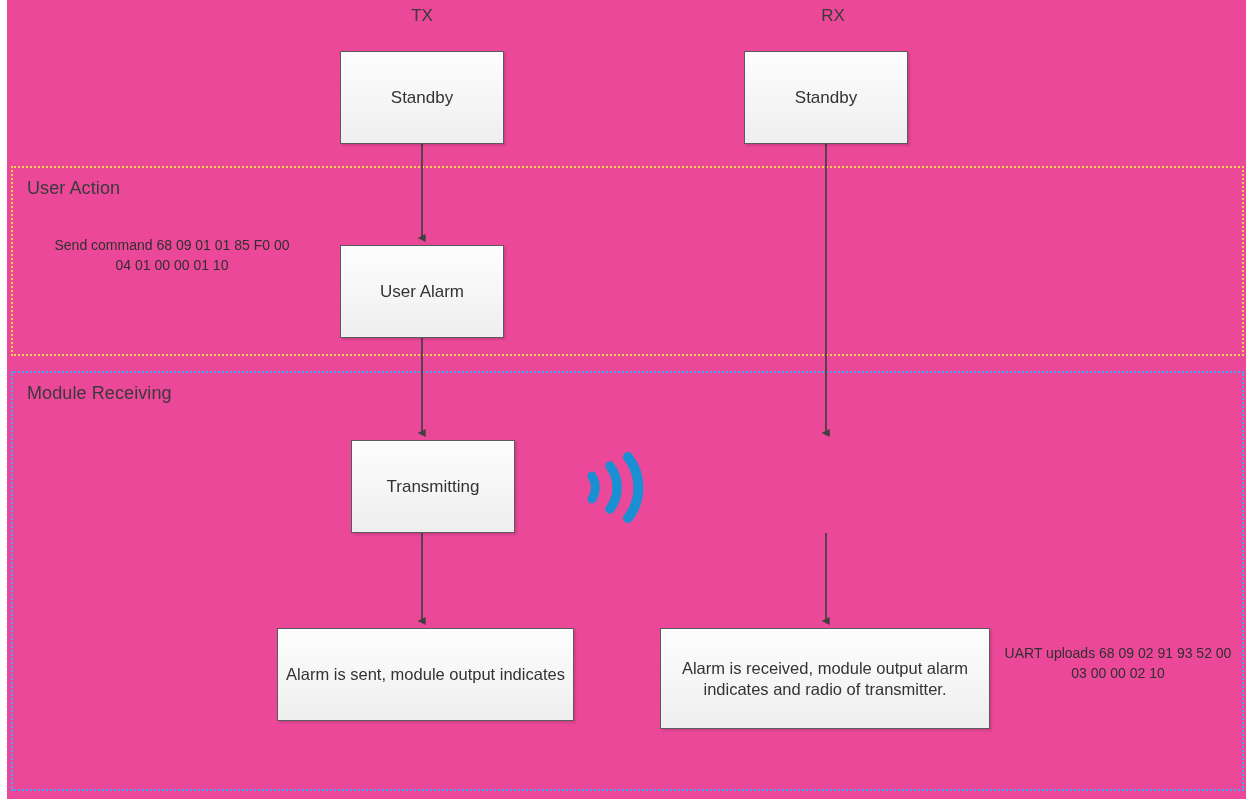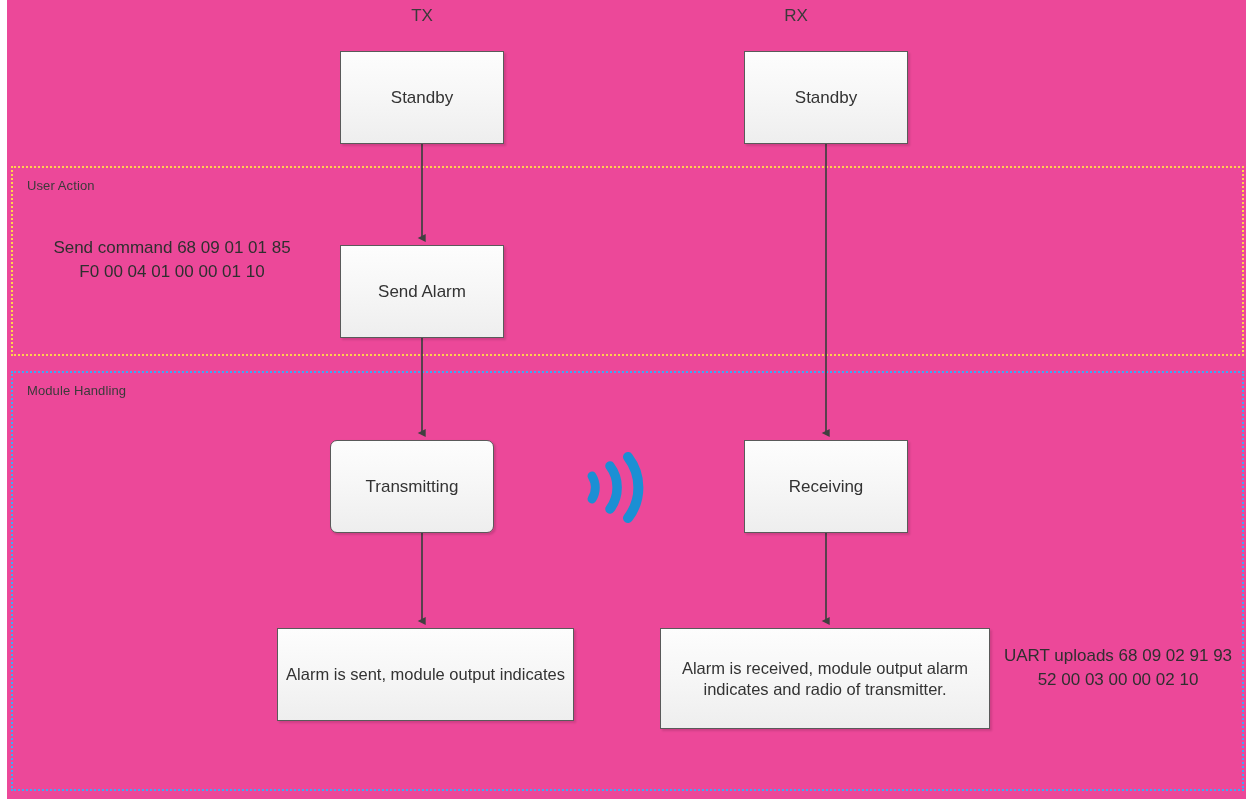--- a/index.html
+++ b/index.html
@@ -37,21 +37,21 @@
     left: 4px;
     top: 371px;
     width: 1233px;
     height: 420px;
     border: 2px dotted #3fa9f5;
   }
   .lane-label {
     position: absolute;
     left: 14px;
     top: 10px;
-    font-size: 13px;
+    font-size: 18px;
     color: #3a3a3a;
     letter-spacing: .1px;
     white-space: nowrap;
   }
 
   
   .node {
     position: absolute;
     box-sizing: border-box;
     border: 1.6px solid #5a5a5a;
@@ -63,48 +63,48 @@
     text-align: center;
     font-size: 17px;
     color: #333333;
     line-height: 1.25;
     padding: 2px 4px;
   }
 
   .node-tx-standby   { left: 333px; top: 51px;  width: 164px; height: 93px; }
   .node-rx-standby   { left: 737px; top: 51px;  width: 164px; height: 93px; }
   .node-send-alarm   { left: 333px; top: 245px; width: 164px; height: 93px; }
-  .node-transmitting { left: 323px; top: 440px; width: 164px; height: 93px; border-radius: 7px; }
+  .node-transmitting { left: 344px; top: 440px; width: 164px; height: 93px; }
   .node-receiving    { left: 737px; top: 440px; width: 164px; height: 93px; }
   .node-alarm-sent   { left: 270px; top: 628px; width: 297px; height: 93px; font-size: 16.5px; }
   .node-alarm-recv   { left: 653px; top: 628px; width: 330px; height: 101px; font-size: 16.5px; }
 
   
   .annot {
     position: absolute;
-    font-size: 17px;
+    font-size: 14px;
     color: #2f2f2f;
     line-height: 1.42;
     text-align: center;
     white-space: pre-line;
   }
   .annot-send-cmd  { left: 40px;  top: 236px; width: 250px; }
   .annot-uart-tx   { left: 22px;  top: 645px; width: 250px; }
   .annot-uart-rx   { left: 993px; top: 644px; width: 236px; }
 
   
   .header-label {
     position: absolute;
     font-size: 17px;
     color: #3a3a3a;
     text-align: center;
     width: 164px;
   }
   .header-tx { left: 333px; top: 6px; }
-  .header-rx { left: 707px; top: 6px; }
+  .header-rx { left: 744px; top: 6px; }
 
   
   .conn { position: absolute; }
 
   
   .radio-icon {
     position: absolute;
     left: 565px;
     top: 440px;
     width: 95px;
@@ -117,21 +117,21 @@
 <div id="canvas">
 
   <div class="header-label header-tx">TX</div>
   <div class="header-label header-rx">RX</div>
 
   <div class="lane lane-user">
     <div class="lane-label">User Action</div>
   </div>
 
   <div class="lane lane-module">
-    <div class="lane-label">Module Handling</div>
+    <div class="lane-label">Module Receiving</div>
   </div>
 
   <svg class="conn" width="1246" height="799" style="left:0;top:0;" viewBox="0 0 1246 799">
     <defs>
       <marker id="arrowhead" markerWidth="9" markerHeight="9" refX="4.5" refY="4.2" orient="auto" markerUnits="userSpaceOnUse">
         <path d="M0.5,0.5 L8.5,0.5 L4.5,8.5 Z" fill="#404040"></path>
       </marker>
     </defs>
 
     <line x1="415" y1="144" x2="415" y2="238" stroke="#404040" stroke-width="1.7" marker-end="url(#arrowhead)"></line>
@@ -155,30 +155,27 @@
 
   <div class="node node-tx-standby">
     <span>Standby</span>
   </div>
 
   <div class="node node-rx-standby">
     <span>Standby</span>
   </div>
 
   <div class="node node-send-alarm">
-    <span>Send Alarm</span>
+    <span>User Alarm</span>
   </div>
 
   <div class="node node-transmitting">
     <span>Transmitting</span>
   </div>
 
-  <div class="node node-receiving">
-    <span>Receiving</span>
-  </div>
 
   <div class="node node-alarm-recv">
     <span>Alarm is received, module output alarm indicates and radio of transmitter.</span>
   </div>
 
   <div class="node node-alarm-sent">
     <span>Alarm is sent, module output indicates</span>
   </div>
 
   <div class="annot annot-send-cmd">Send command 68 09 01 01 85 F0 00 04 01 00 00 01 10</div>

